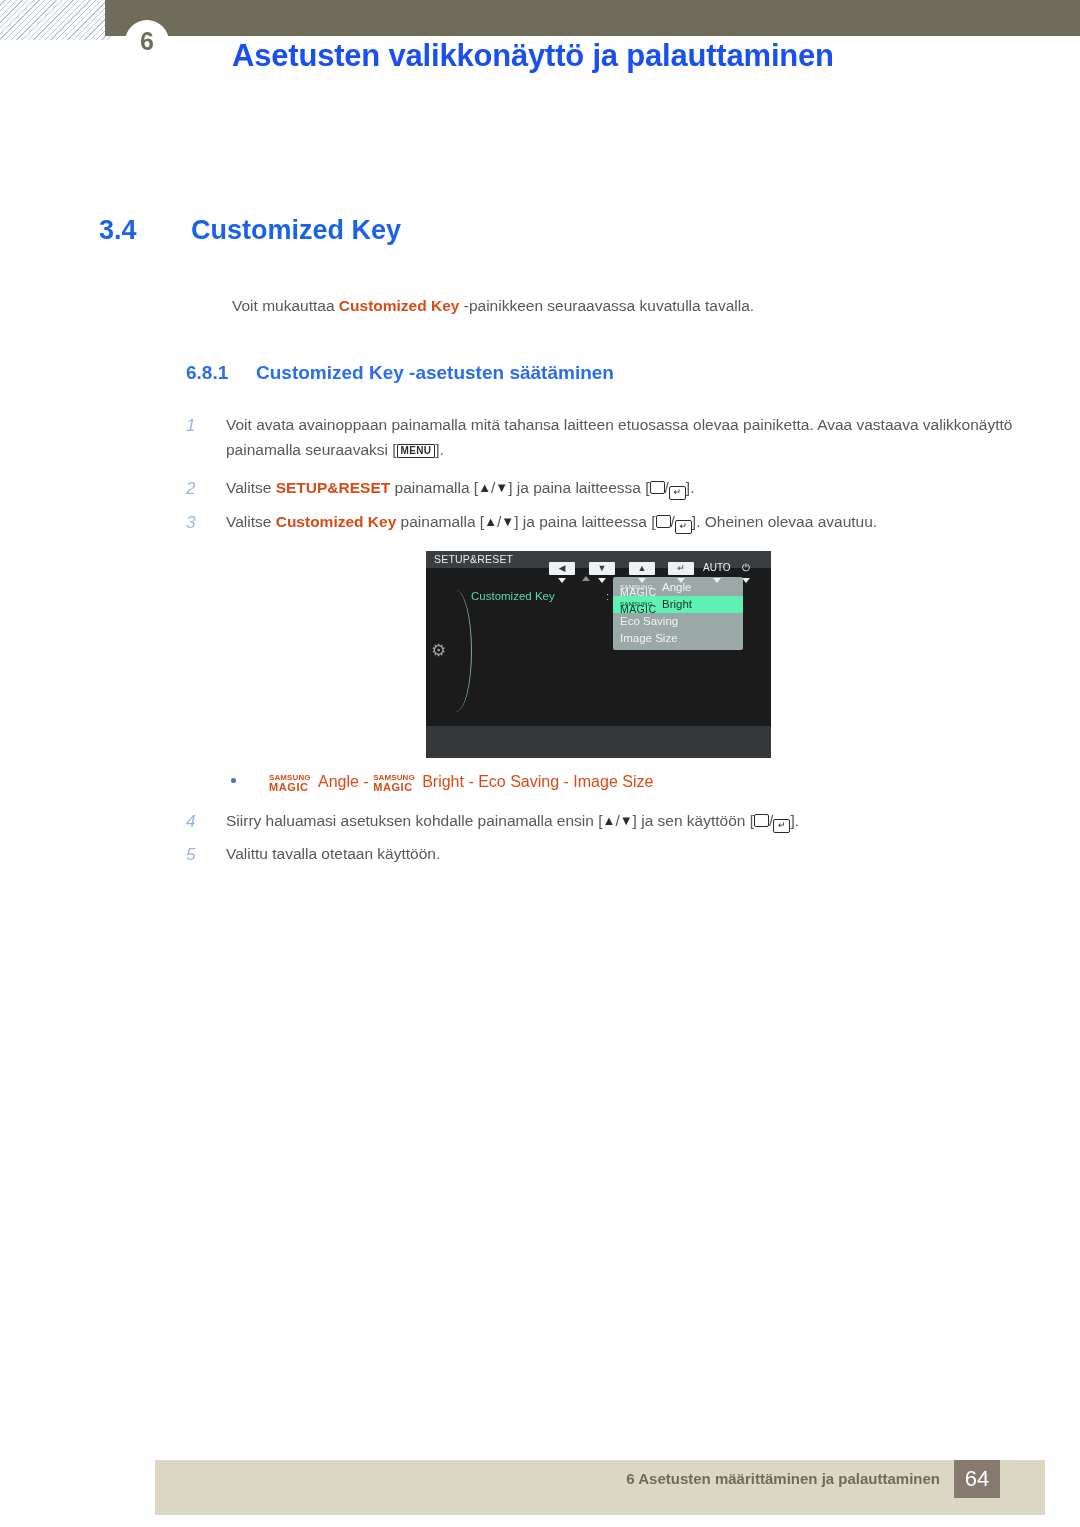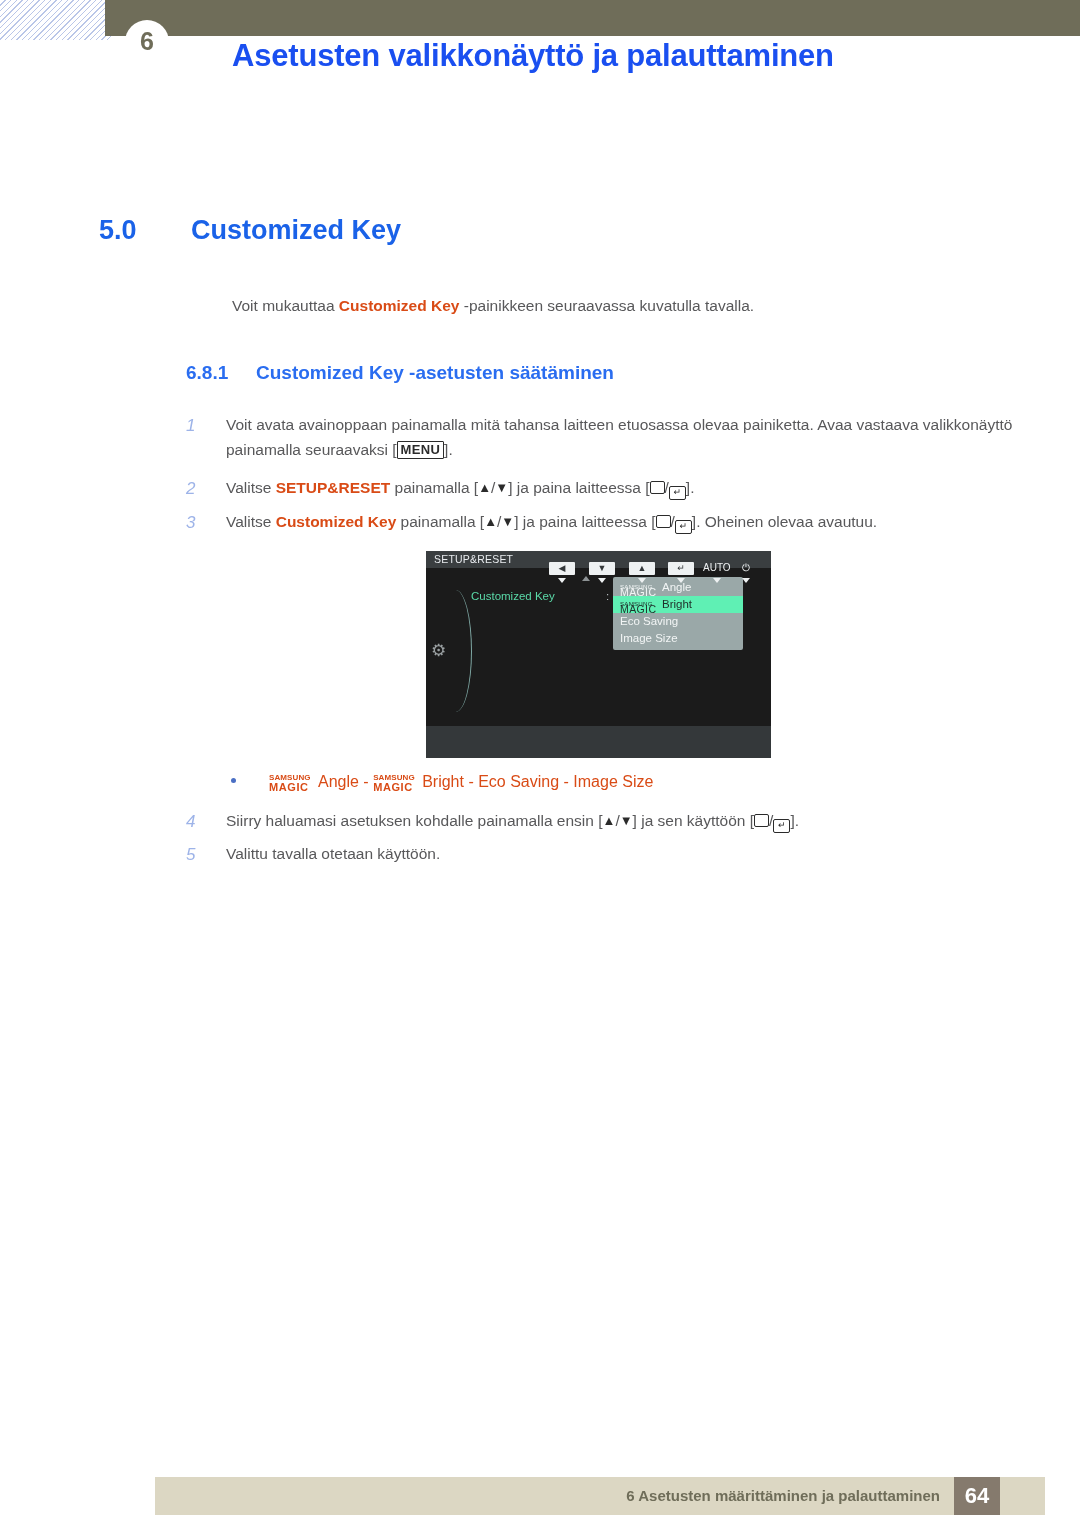--- a/index.html
+++ b/index.html
@@ -128,21 +128,21 @@
   .step .body { display: block; margin-left: 34px; }
 
   #step1 { top: 412px; }
   #step2 { top: 475px; }
   #step3 { top: 509px; }
   #step4 { top: 808px; }
   #step5 { top: 841px; }
 
   
   .keybox {
-    font-size: 13px;
+    font-size: 10px;
     font-weight: bold;
     color: #2b2b2b;
     border: 1.6px solid #2b2b2b;
     border-radius: 1px;
     padding: 0px 3px 1px 3px;
     letter-spacing: 0.3px;
     line-height: 1;
     position: relative;
     top: -1px;
   }
@@ -338,62 +338,62 @@
     position: absolute; left: 0; top: 5px;
     font-size: 11px; font-weight: bold; letter-spacing: 0.6px;
   }
 
   
   #footer-bar {
     position: absolute;
     left: 155px;
     bottom: 12px;
     width: 890px;
-    height: 38px;
+    height: 55px;
     background: #dcd7c3;
   }
   #footer-text {
     position: absolute;
     right: 105px;
     top: 10px;
     font-size: 15px;
     font-weight: bold;
     color: #6f6d59;
     white-space: nowrap;
   }
   #footer-page {
     position: absolute;
     right: 45px;
     top: 0;
     width: 46px;
     height: 38px;
     background: #857a6d;
     color: #ffffff;
     font-size: 22px;
-    font-weight: bold;
+    font-weight: normal;
     display: flex;
     align-items: center;
     justify-content: center;
   }
 </style>
 </head>
 <body>
 
 <div id="hatch-corner"></div>
 
 <div id="header-bar"></div>
 <div id="chapter-badge">
   <span>6</span>
 </div>
 <div id="header-title">Asetusten valikkonäyttö ja palauttaminen</div>
 
 <div id="content">
 
   <div class="h2">
-    <span class="num">5.0</span><span>Customized Key</span>
+    <span class="num">3.4</span><span>Customized Key</span>
   </div>
 
   <div class="intro">
     <span>Voit mukauttaa </span><span class="hl">Customized Key</span><span> -painikkeen seuraavassa kuvatulla tavalla.</span>
   </div>
 
   <div class="h3">
     <span class="num">6.8.1</span><span>Customized Key -asetusten säätäminen</span>
   </div>
 

